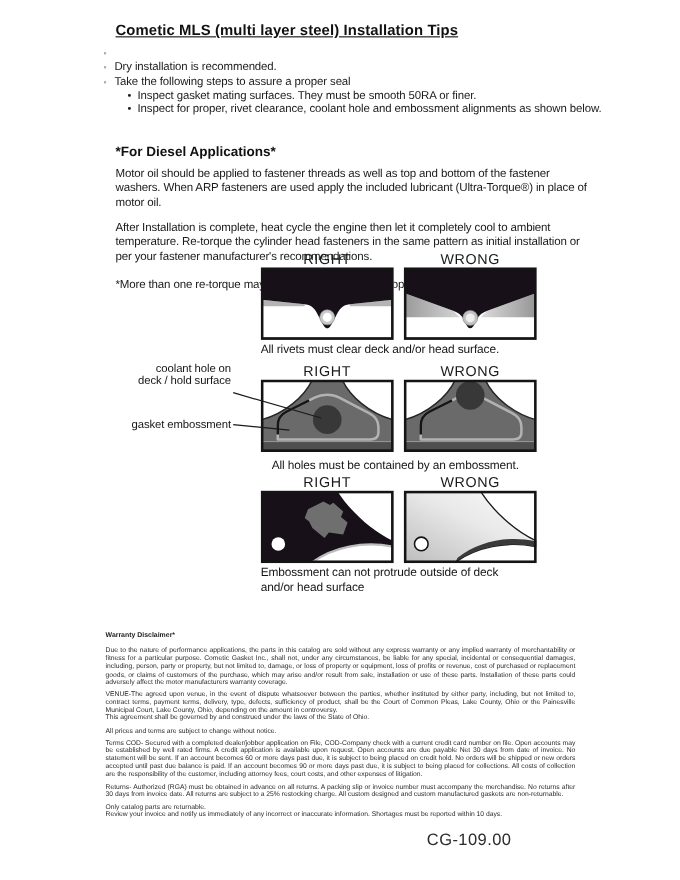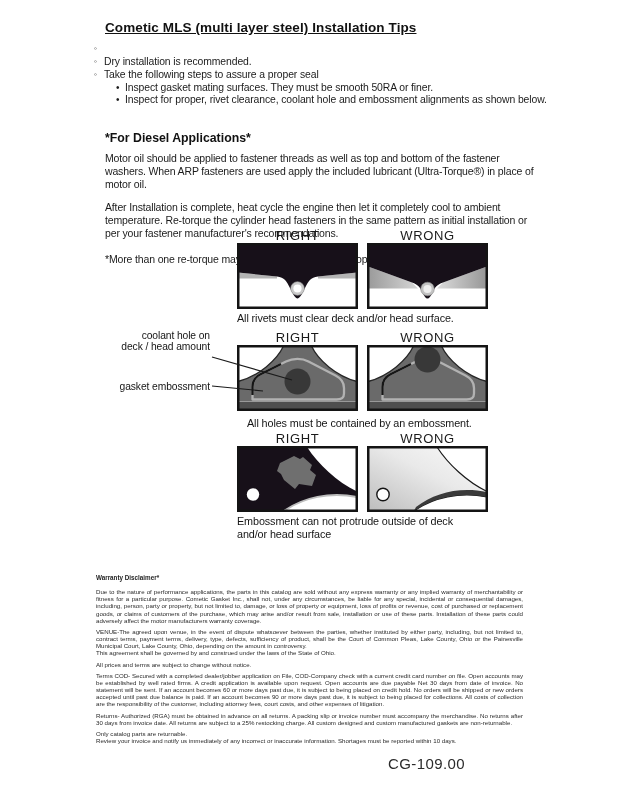--- a/index.html
+++ b/index.html
@@ -104,21 +104,21 @@
     <rect x="1.25" y="1.25" width="118.5" height="63.5" fill="none" stroke="#141414" stroke-width="2.5"></rect>
   </svg>
 
   <div class="dcaption" style="left:237px;top:312px">All rivets must clear deck and/or head surface.</div>
 
   <div class="dlabel" style="left:237px;top:330px">RIGHT</div>
   <div class="dlabel" style="left:367px;top:330px">WRONG</div>
 
   <div class="side-label" style="left:88px;top:330px">
     <div>coolant hole on</div>
-    <div>deck / head amount</div>
+    <div>deck / hold surface</div>
   </div>
   <div class="side-label" style="left:88px;top:381px">gasket embossment</div>
 
   <svg class="dbox" style="left:237px;top:345px" viewBox="0 0 121 66">
     <rect x="0" y="0" width="121" height="66" fill="#ffffff"></rect>
     <path d="M1,65 V36.5 C22,31 40,15 46.5,1 H74.5 C81,15 99,31 120,36.5 V65 Z" fill="#6a6a6a"></path>
     <path d="M1,36.5 C22,31 40,15 46.5,1 M74.5,1 C81,15 99,31 120,36.5" fill="none" stroke="#262626" stroke-width="1.3"></path>
     <rect x="1" y="56" width="119" height="1" fill="#999999"></rect>
     <rect x="1" y="57" width="119" height="8" fill="#4f4f4f"></rect>
     <path d="M15.5,54.5 V42 C15.5,36 18.5,31.8 23.5,29.3 L49,16.5 C56,13 65,13 71.5,16.5 L98.5,30.5 C104,33.3 107,37.5 107,43 V48.5 C107,52.5 104,54.5 99.5,54.5 Z" fill="none" stroke="#b2b2b2" stroke-width="2.3" stroke-linejoin="round"></path>

